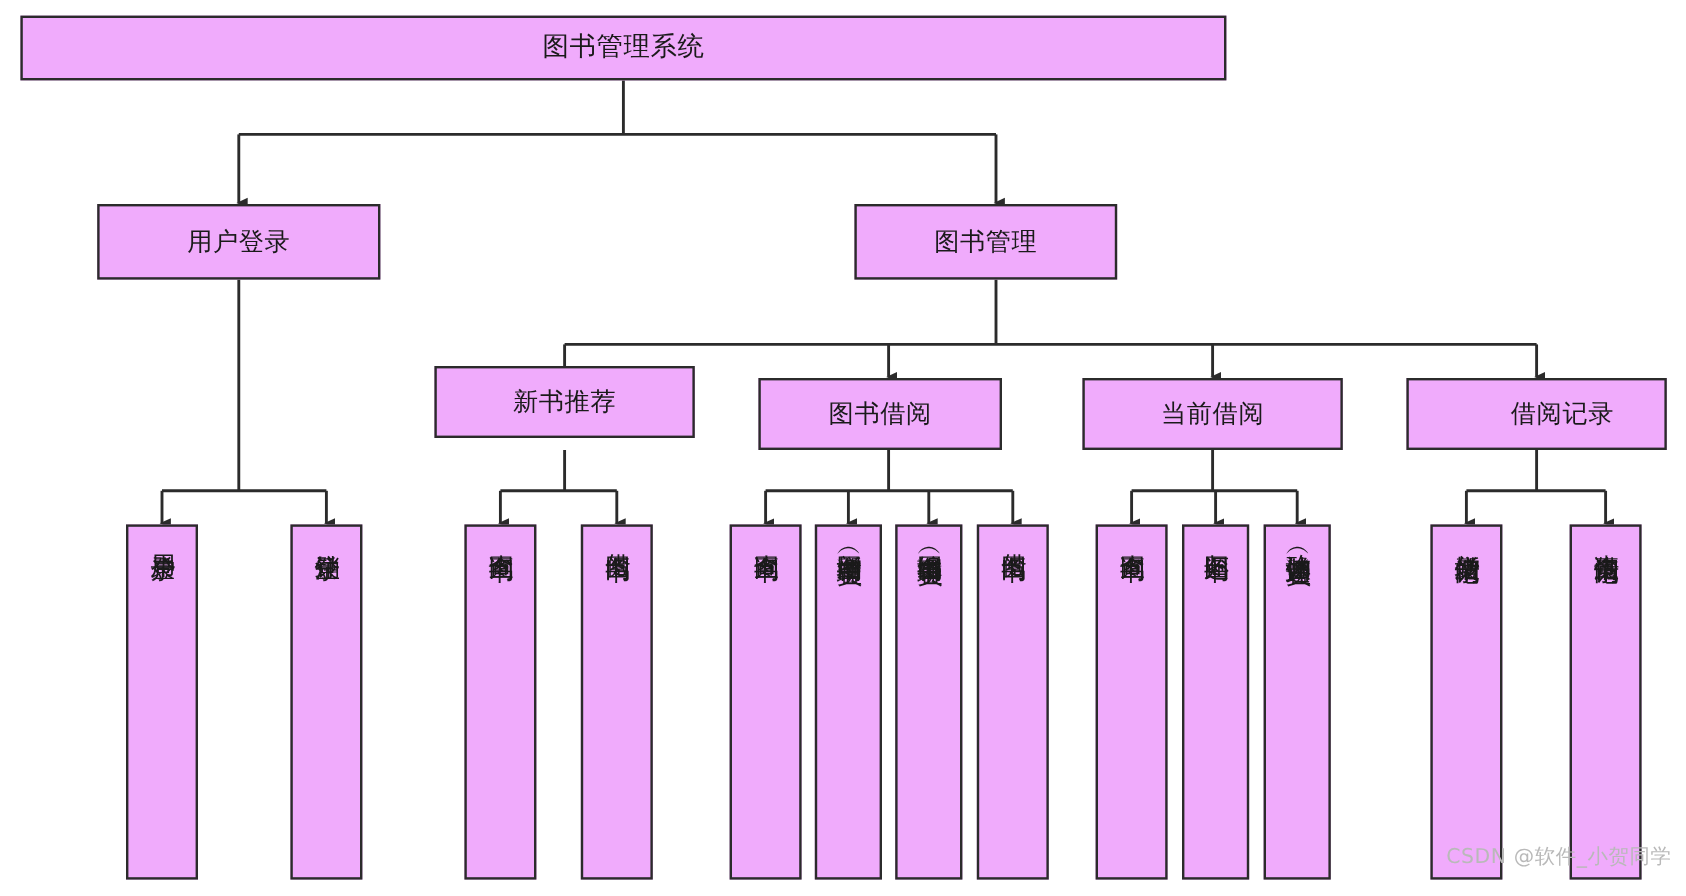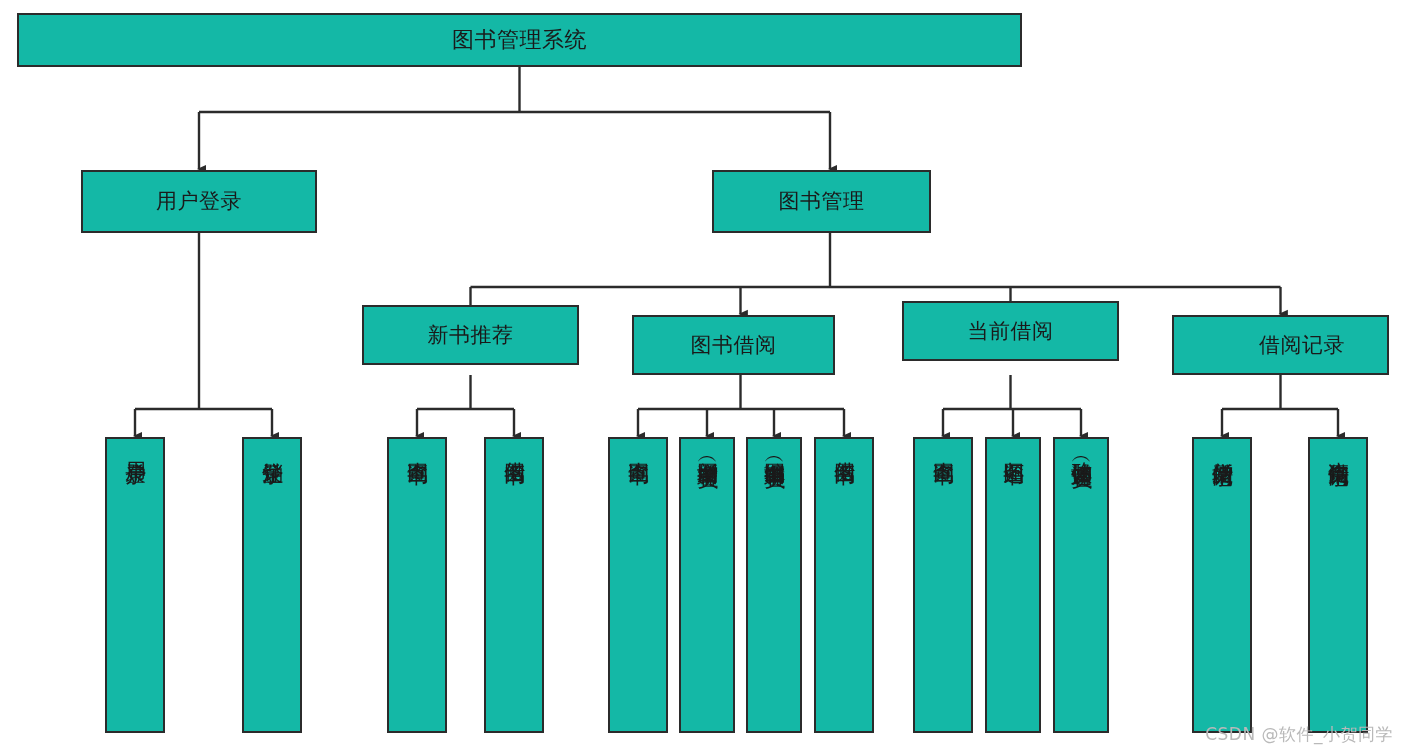--- a/index.html
+++ b/index.html
@@ -20,21 +20,21 @@
     left: 0;
     top: 0;
     width: 1405px;
     height: 747px;
     pointer-events: none;
   }
   .node {
     position: absolute;
     box-sizing: border-box;
     border: 2px solid #2b2b2b;
-    background: #14b8a6;
+    background: #f0abfc;
     display: flex;
     align-items: center;
     justify-content: center;
     color: #1a1a1a;
   }
   .node .label {
     font-size: 21px;
     line-height: 1.25;
     letter-spacing: 0.5px;
     white-space: nowrap;
@@ -49,21 +49,21 @@
     font-size: 21px;
     line-height: 1.32;
     letter-spacing: 1px;
     white-space: nowrap;
     text-align: center;
   }
   .node.root .label { font-size: 22px; }
   .watermark {
     position: absolute;
     right: 12px;
-    bottom: 1px;
+    bottom: 22px;
     font-size: 17px;
     color: #b9b9b9;
     letter-spacing: 0.5px;
     white-space: nowrap;
   }
 </style>
 </head>
 <body>
 
 <div id="canvas">
@@ -123,21 +123,21 @@
         <span class="label">图书管理</span>
       </div>
     </div>
   <div id="level3-layer">
       <div class="node level3" id="node-new-book-rec" style="left: 362px; top: 305px; width: 217px; height: 60px;">
         <span class="label">新书推荐</span>
       </div>
       <div class="node level3" id="node-book-borrow" style="left: 632px; top: 315px; width: 203px; height: 60px;">
         <span class="label">图书借阅</span>
       </div>
-      <div class="node level3" id="node-current-borrow" style="left: 902px; top: 301px; width: 217px; height: 60px;">
+      <div class="node level3" id="node-current-borrow" style="left: 902px; top: 315px; width: 217px; height: 60px;">
         <span class="label">当前借阅</span>
       </div>
       <div class="node level3" id="node-borrow-record" style="left: 1172px; top: 315px; width: 217px; height: 60px; padding-left: 43px;">
         <span class="label">借阅记录</span>
       </div>
     </div>
   <div id="leaf-layer">
       <div class="node leaf" id="node-leaf-user-login" style="left: 105px; top: 437px; width: 60px; height: 296px;">
         <span class="label">用户登录</span>
       </div>

